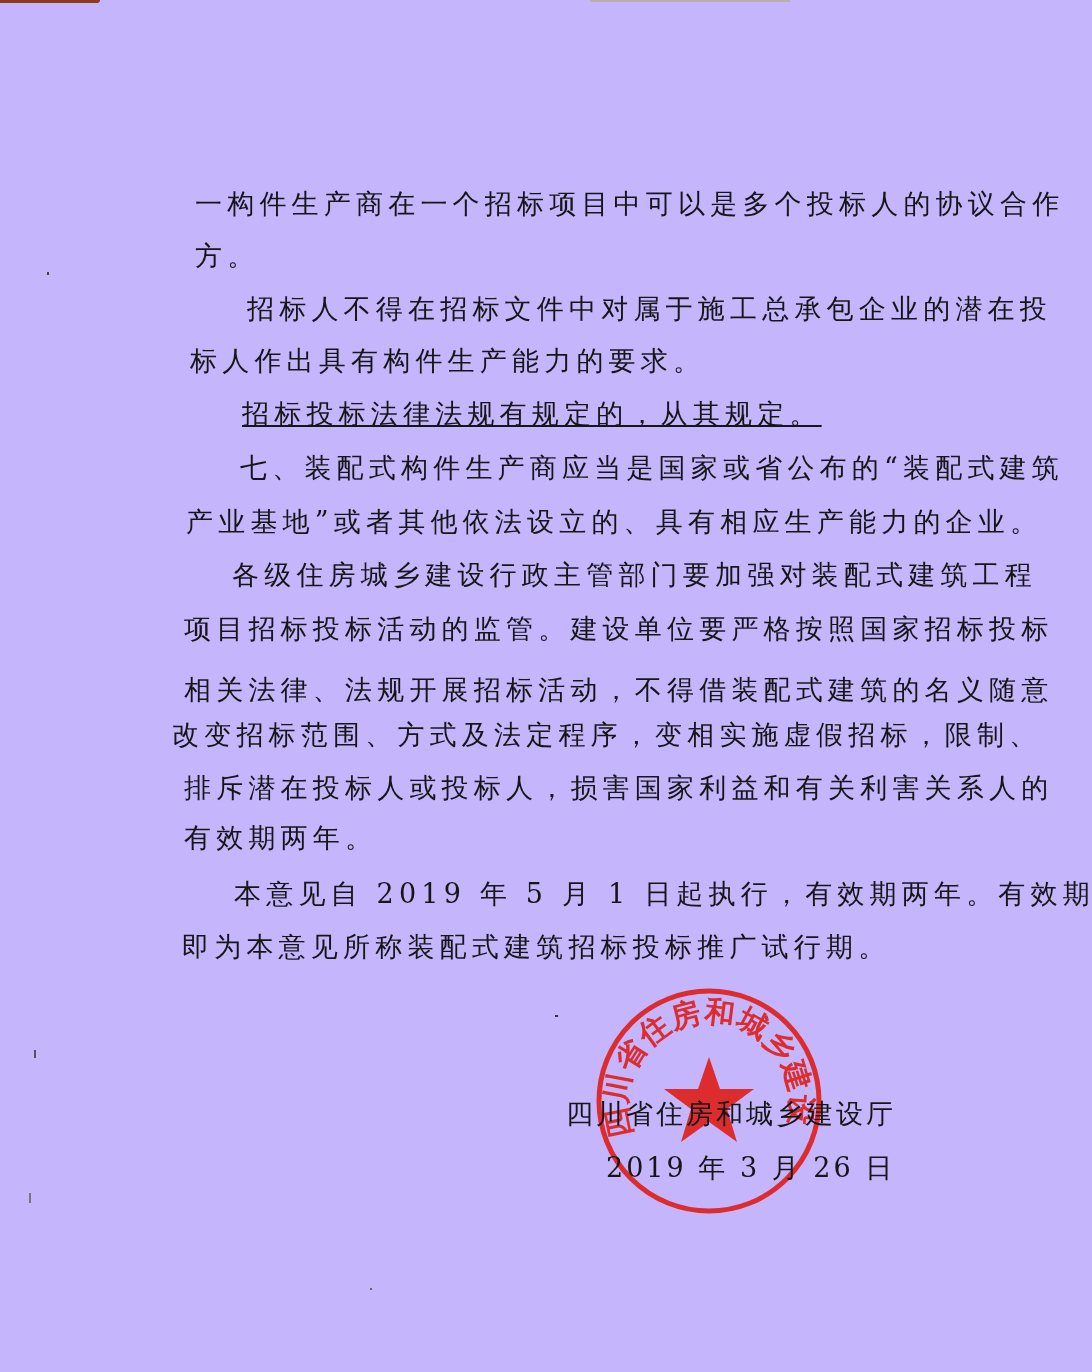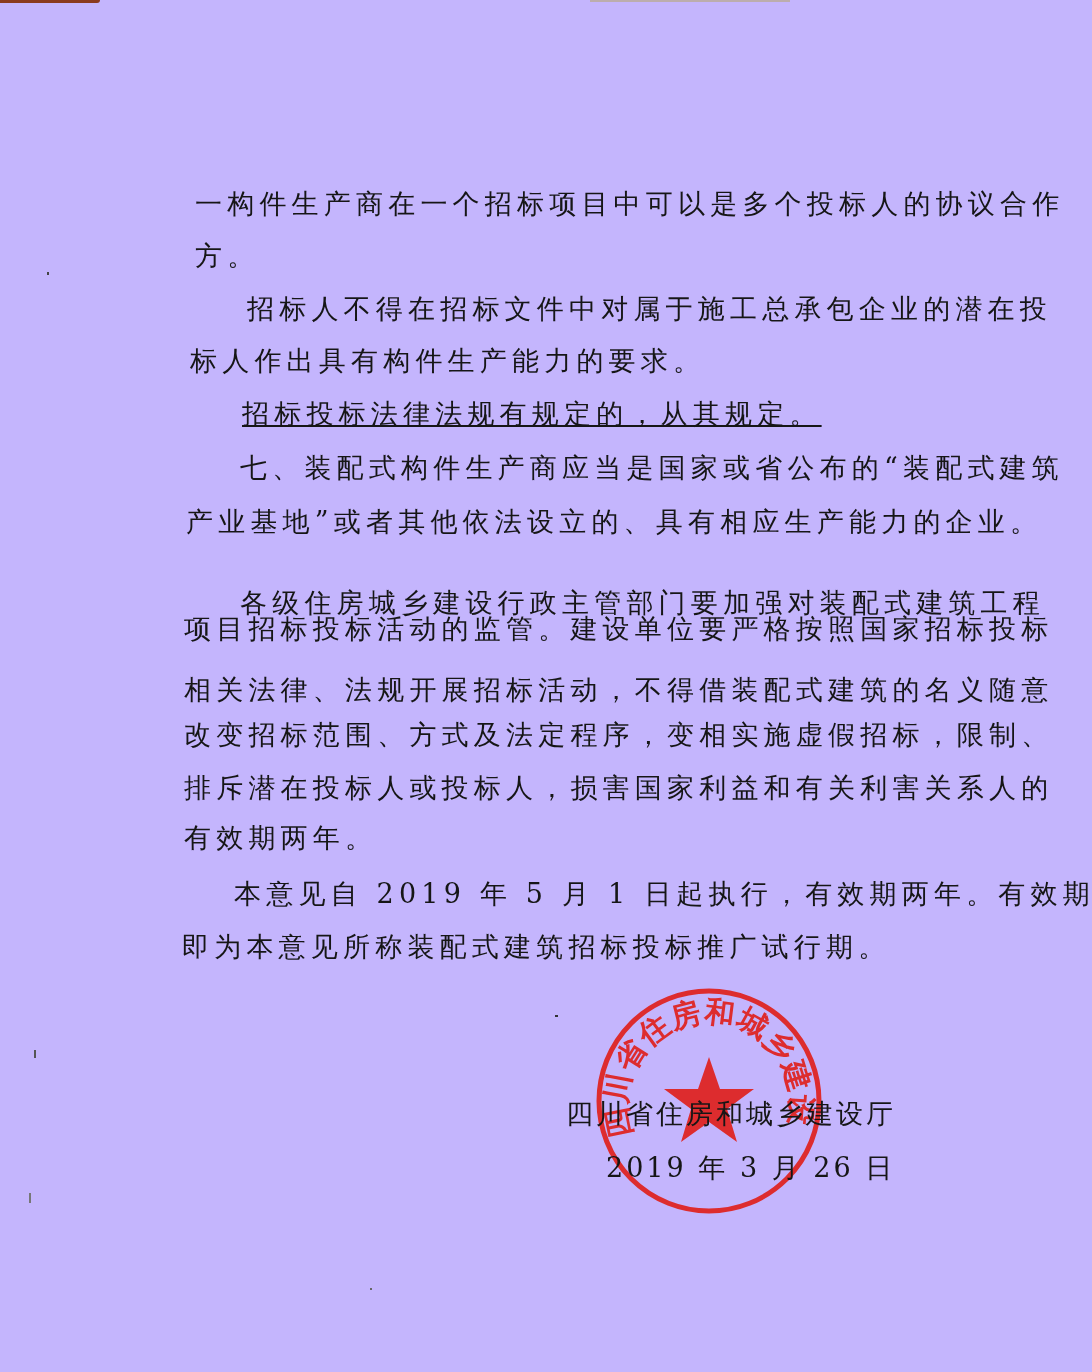--- a/index.html
+++ b/index.html
@@ -25,24 +25,24 @@
   <div class="top-edge-left"></div>
   <div class="top-edge-right"></div>
 
   <div class="line" style="left:195px; top:186px;">一构件生产商在一个招标项目中可以是多个投标人的协议合作</div>
   <div class="line" style="left:195px; top:238px;">方。</div>
   <div class="line" style="left:247px; top:291px;">招标人不得在招标文件中对属于施工总承包企业的潜在投</div>
   <div class="line" style="left:190px; top:343px;">标人作出具有构件生产能力的要求。</div>
   <div class="line" style="left:242px; top:396px;text-decoration:underline;">招标投标法律法规有规定的，从其规定。</div>
   <div class="line" style="left:240px; top:450px;">七、装配式构件生产商应当是国家或省公布的“装配式建筑</div>
   <div class="line" style="left:186px; top:504px;">产业基地”或者其他依法设立的、具有相应生产能力的企业。</div>
-  <div class="line" style="left:240px; top:557px;margin-top:28px;">各级住房城乡建设行政主管部门要加强对装配式建筑工程</div>
+  <div class="line" style="left:232px; top:557px;">各级住房城乡建设行政主管部门要加强对装配式建筑工程</div>
   <div class="line" style="left:184px; top:611px;">项目招标投标活动的监管。建设单位要严格按照国家招标投标</div>
   <div class="line" style="left:184px; top:664px;margin-top:8px;">相关法律、法规开展招标活动，不得借装配式建筑的名义随意</div>
-  <div class="line" style="left:184px; top:717px;">改变招标范围、方式及法定程序，变相实施虚假招标，限制、</div>
+  <div class="line" style="left:172px; top:717px;">改变招标范围、方式及法定程序，变相实施虚假招标，限制、</div>
   <div class="line" style="left:184px; top:770px;">排斥潜在投标人或投标人，损害国家利益和有关利害关系人的</div>
   <div class="line" style="left:184px; top:820px;">有效期两年。</div>
   <div class="line" style="left:234px; top:876px;">本意见自 2019 年 5 月 1 日起执行，有效期两年。有效期内</div>
   <div class="line" style="left:182px; top:929px;">即为本意见所称装配式建筑招标投标推广试行期。</div>
 
   <svg class="seal" viewBox="0 0 232 232">
     <defs>
       <path id="sealArc" d="M 40 150 A 82 82 0 1 1 192 150"></path>
     </defs>
     <circle cx="116" cy="116" r="110" fill="none" stroke="#e0211d" stroke-width="5"></circle>

